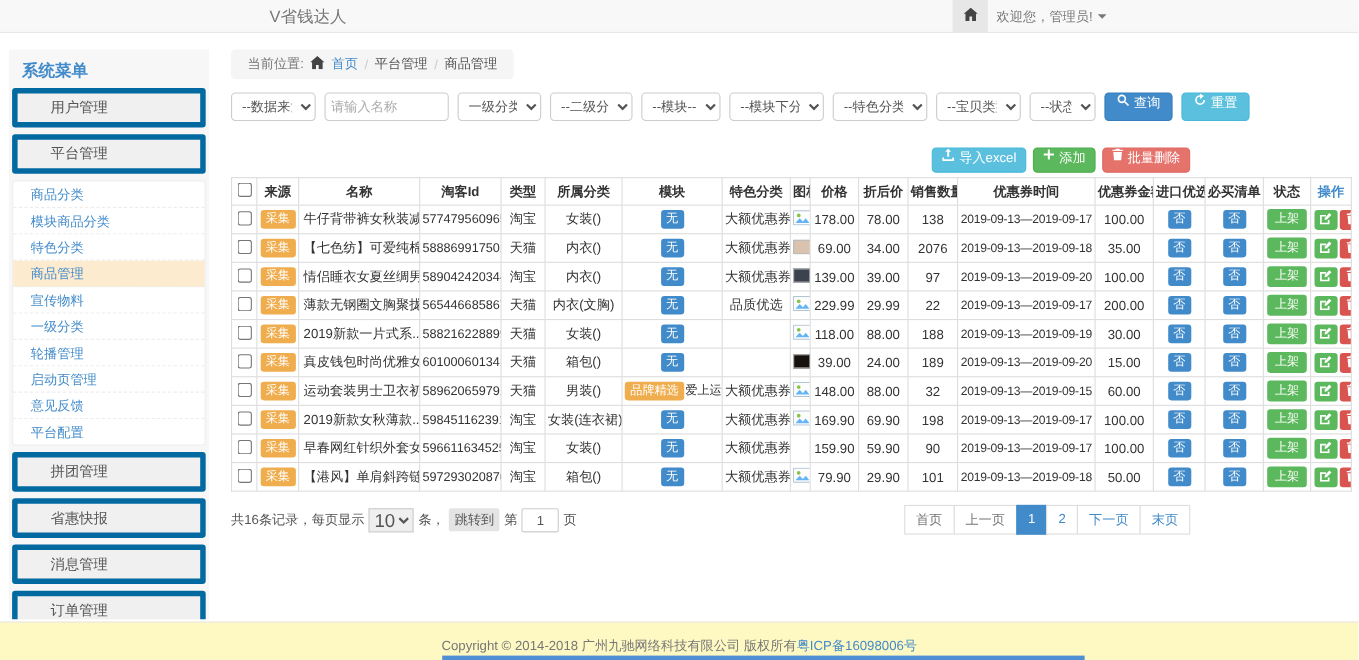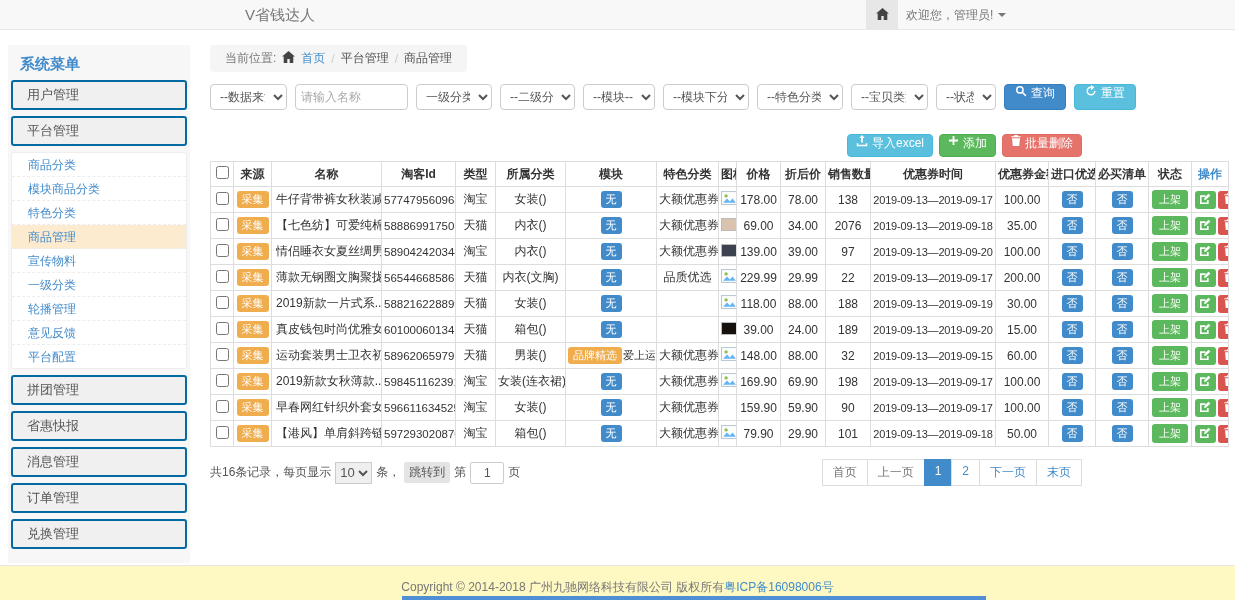--- a/index.html
+++ b/index.html
@@ -13,22 +13,22 @@
   .home-btn { position:absolute; left:866px; top:0; width:32px; height:30px;
     background:#e7e7e7; display:flex; align-items:center; justify-content:center; cursor:pointer; }
   .welcome { position:absolute; left:906px; top:0; height:30px; display:flex;
     align-items:center; gap:5px; font-size:12px; color:#777; cursor:pointer; }
 
   
   .sidebar { position:absolute; left:8px; top:45px; width:182px; height:518px;
     overflow:hidden; background:#f7f7f7; }
   .sidebar-title { color:var(--primary,#337ab7); font-weight:bold; font-size:15px;
     padding:10px 12px 6px; }
-  .menu-header { background:#f0f0f0; border:2px solid #0369a1; border-radius:3px;
-    margin:0 3px 6px; padding:5px 14px; font-size:13px; color:#555; line-height:16px; cursor:pointer; }
+  .menu-header { background:#f0f0f0; border:5px solid #0369a1; border-radius:3px;
+    margin:0 3px 6px; padding:5px 30px; font-size:13px; color:#555; line-height:16px; cursor:pointer; }
   .submenu { background:#fff; margin:0 3px 6px; border:1px solid #eee; border-radius:3px; }
   .submenu-item { padding:4.5px 16px; font-size:12px; color:var(--primary,#428bca);
     border-bottom:1px dashed #ededed; cursor:pointer; line-height:14px; }
   .submenu-item:last-child { border-bottom:none; }
   .submenu-item.active { background:var(--active-bg,#fdebd0); }
 
   
   .main { position:absolute; left:210px; top:45px; width:872px; }
   .breadcrumb { background:#f5f5f5; border-radius:4px; padding:5px 15px; font-size:12px;
     color:#777; display:inline-flex; gap:6px; align-items:center; }
@@ -75,21 +75,21 @@
   .thumb-dark  { background:#3c4250; }
   .thumb-black { background:#17120d; }
 
   .opbtn { display:inline-flex; width:21px; height:18px; align-items:center;
     justify-content:center; border-radius:3px; margin:0 1px; cursor:pointer; }
   .op-edit { background:var(--success,#5cb85c); }
   .op-del  { background:var(--danger,#d9534f); }
 
   .pager { margin-top:12px; display:flex; align-items:center; font-size:12px; color:#555; }
   .pager-left { display:flex; align-items:center; gap:4px; }
-  .pp-select { height:22px; border:1px solid #ccc; font-size:13px; color:#555;
+  .pp-select { height:22px; border:1px solid #ccc; font-size:17px; color:#555;
     font-family:"Liberation Sans","DejaVu Sans",sans-serif; }
   .jump-badge { background:#e4e4e4; color:#555; padding:2px 5px; border-radius:2px;
     cursor:pointer; }
   .page-input { width:34px; height:22px; border:1px solid #ccc; border-radius:2px;
     text-align:center; font-size:12px; color:#555; }
   .pager-right { margin-left:auto; display:flex; }
   .pbtn { border:1px solid #ddd; background:#fff; color:var(--primary,#428bca);
     padding:4px 10px; margin-left:-1px; cursor:pointer; font-size:12px; }
   .pbtn.active { background:var(--primary,#428bca); color:#fff; border-color:var(--primary,#428bca); }
   .pbtn.muted { color:#777; }
@@ -125,20 +125,21 @@
       <div class="menu-header">用户管理</div>
       <div class="menu-header">平台管理</div>
       <div class="submenu">
         <div class="submenu-item">商品分类</div>
         <div class="submenu-item">模块商品分类</div>
         <div class="submenu-item">特色分类</div>
         <div class="submenu-item active">商品管理</div>
         <div class="submenu-item">宣传物料</div>
         <div class="submenu-item">一级分类</div>
         <div class="submenu-item">轮播管理</div>
+        <div class="submenu-item">启动页管理</div>
         <div class="submenu-item">意见反馈</div>
         <div class="submenu-item">平台配置</div>
       </div>
       <div class="menu-header">拼团管理</div>
       <div class="menu-header">省惠快报</div>
       <div class="menu-header">消息管理</div>
       <div class="menu-header">订单管理</div>
       <div class="menu-header">兑换管理</div>
     </div>
 </div>

